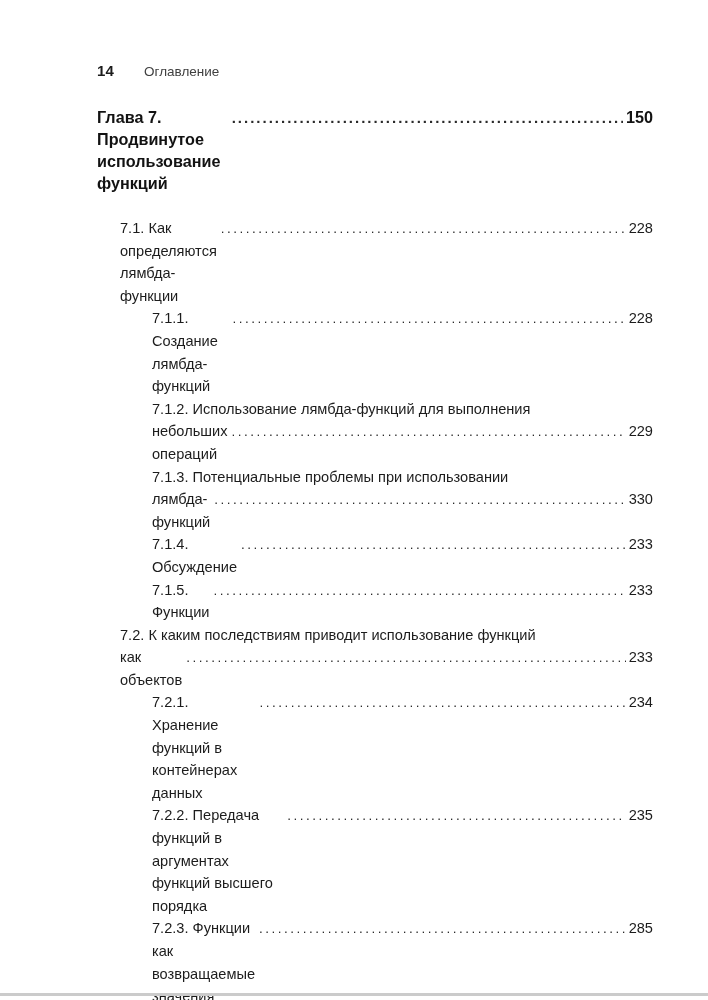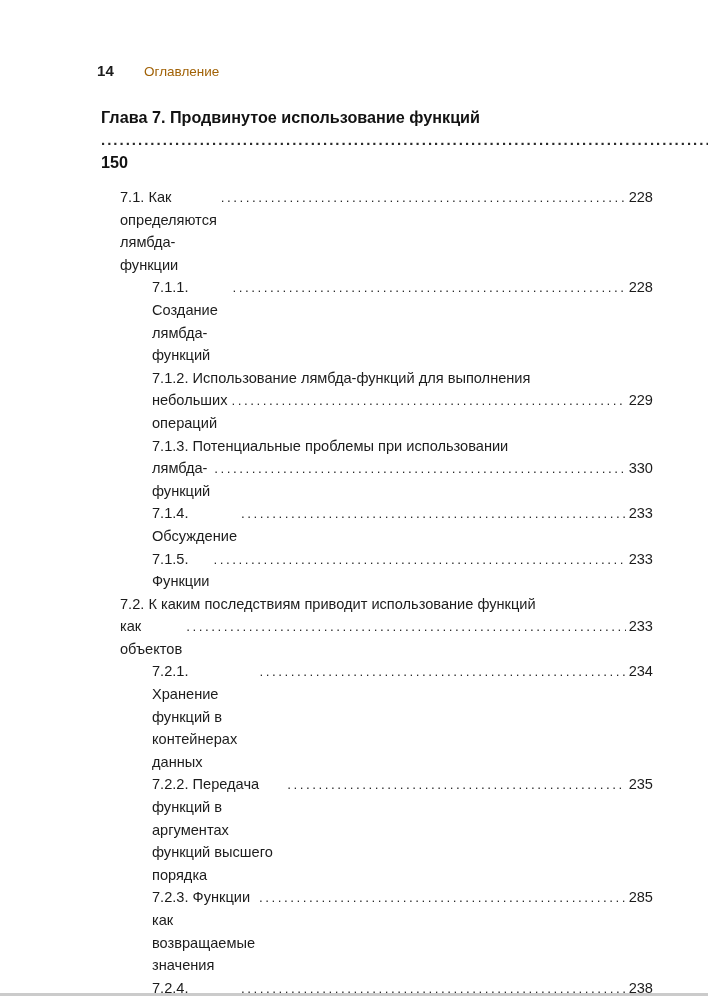--- a/index.html
+++ b/index.html
@@ -30,32 +30,31 @@
     gap: 30px;
     margin-bottom: 27px;
   }
   .page-number {
     font-size: 15px;
     font-weight: bold;
     letter-spacing: 0.2px;
   }
   .header-title {
     font-size: 13.5px;
-    color: #a16207;
+    color: #404040;
   }
   
   .chapter-row {
     display: flex;
     align-items: baseline;
     font-weight: bold;
     font-size: 16.2px;
     line-height: 22px;
-    margin: 0 0 13px 0;
+    margin: 0 0 23px 0;
     color: #121212;
-    flex-direction: column;
   }
   .chapter-title { flex: 0 1 auto; }
   .chapter-page { flex: none; }
   
   .toc-list {
     font-size: 14.6px;
     line-height: 22.6px;
   }
   .entry.indent-1 { padding-left: 23px; }
   .entry.indent-2 { padding-left: 55px; }

